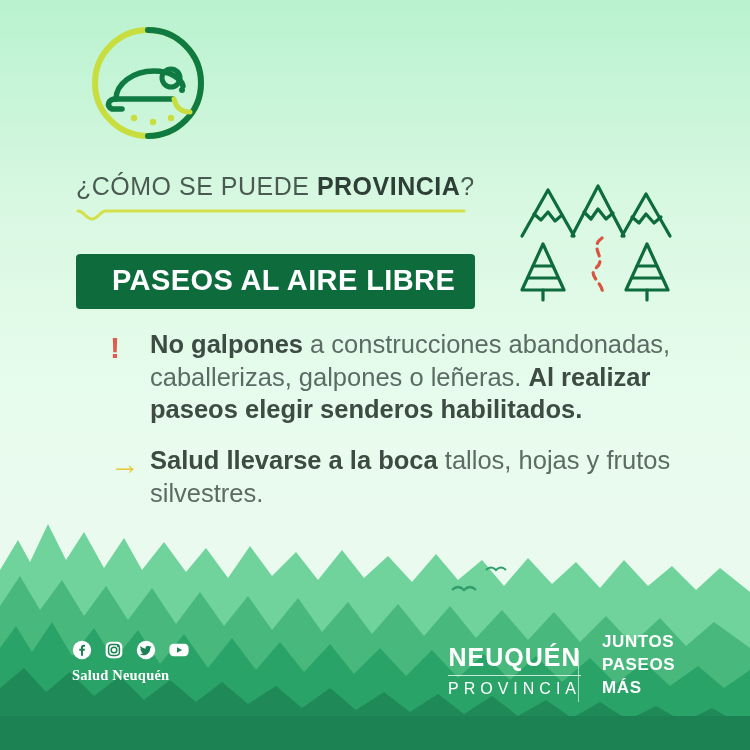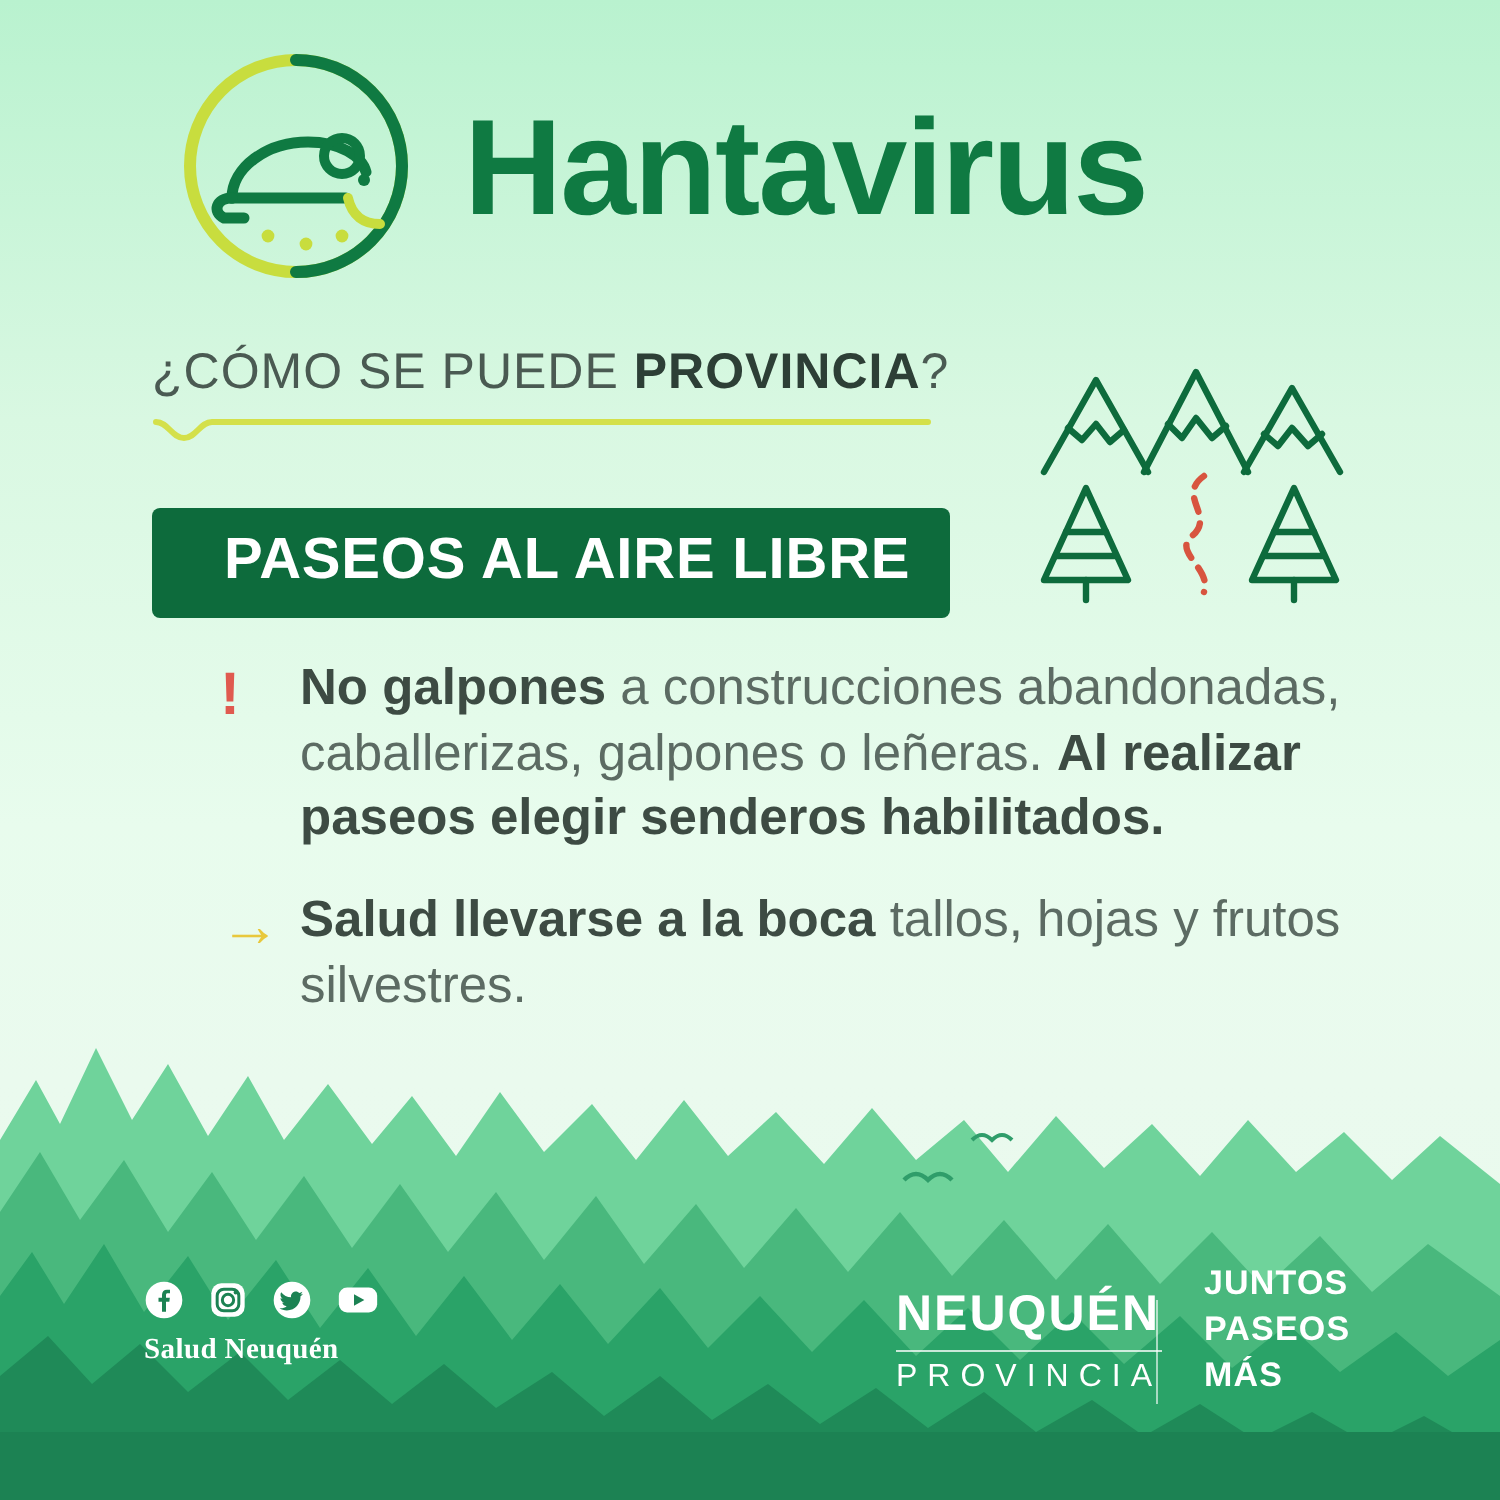--- a/index.html
+++ b/index.html
@@ -155,20 +155,21 @@
   .social-label {
     color: #ffffff;
     font-size: 14.5px;
     font-weight: bold;
     letter-spacing: 0.2px;
   }
   .brand {
     position: absolute;
     left: 448px;
     bottom: 10px;
+    text-align: center;
     color: #ffffff;
   }
   .brand-name {
     font-size: 25px;
     font-weight: bold;
     letter-spacing: 1px;
     line-height: 1;
   }
   .brand-sub {
     font-size: 16px;
@@ -208,21 +209,20 @@
       <path d="M38 73 C38 58 55 45 76 45 C92 45 103 52 105 60" fill="none" stroke="#0f7a42" stroke-width="5.5" stroke-linecap="round"></path>
       <path d="M38 73 L95 73" stroke="#0f7a42" stroke-width="5.5" stroke-linecap="round"></path>
       <path d="M38 73 C30 73 28 80 34 83 L44 83" stroke="#0f7a42" stroke-width="5.5" fill="none" stroke-linecap="round"></path>
       <ellipse cx="93" cy="52" rx="9" ry="9" fill="none" stroke="#0f7a42" stroke-width="5"></ellipse>
       <circle cx="104" cy="64" r="3" fill="#0f7a42"></circle>
       <path d="M96 73 C98 82 104 86 112 86" fill="none" stroke="#c8dd3e" stroke-width="5" stroke-linecap="round"></path>
       <circle cx="56" cy="92" r="3.2" fill="#c8dd3e"></circle>
       <circle cx="75" cy="96" r="3.2" fill="#c8dd3e"></circle>
       <circle cx="93" cy="92" r="3.2" fill="#c8dd3e"></circle>
     </svg>
-    <div class="title">Hantavirus</div>
   </div>
 
   <div class="subtitle-wrap">
     <div class="subtitle">
       <span>¿CÓMO SE PUEDE </span><b>PROVINCIA</b><span>?</span>
     </div>
     <svg class="squiggle" viewBox="0 0 390 14">
       <path d="M2 4 C8 4 10 12 16 12 C22 12 24 4 30 4 L388 4" fill="none" stroke="#d4e04a" stroke-width="3" stroke-linecap="round"></path>
     </svg>
   </div>

